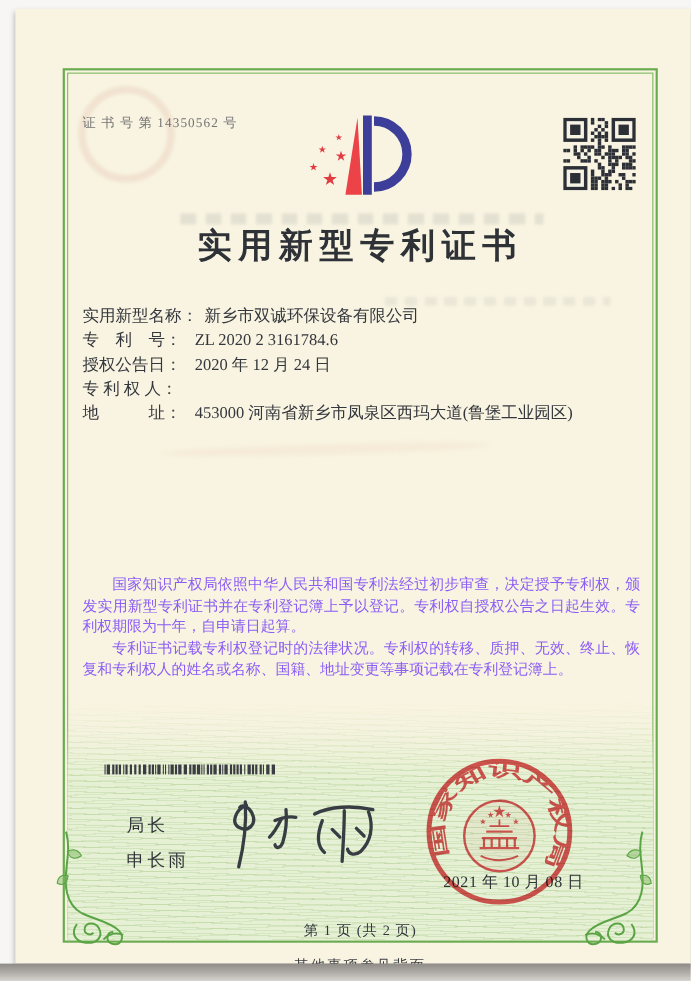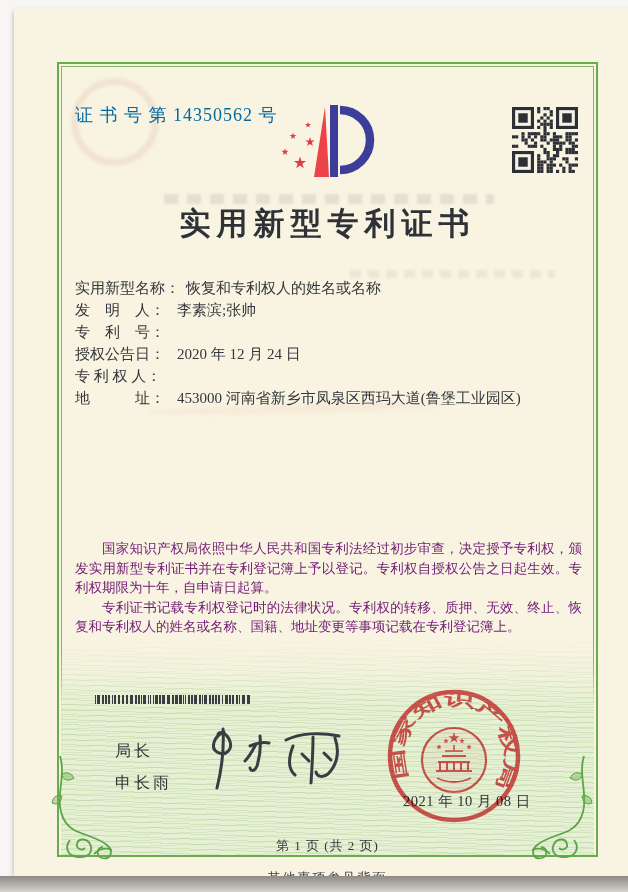--- a/index.html
+++ b/index.html
@@ -25,33 +25,33 @@
   
   .watermark{position:absolute;left:57px;top:70px;width:88px;height:88px;border-radius:50%;
     border:7px solid rgba(214,140,128,.16);filter:blur(1.5px);}
   .smudge{position:absolute;left:132px;top:396px;width:300px;height:9px;border-radius:50%;
     background:rgba(224,150,135,.10);transform:rotate(-1.5deg);filter:blur(2px);}
   .bleed{position:absolute;filter:blur(1.3px);}
   .b1{left:150px;top:186px;width:330px;height:10px;
     background:repeating-linear-gradient(90deg, rgba(85,88,105,.12) 0 14px, transparent 14px 23px);}
   .b2{left:336px;top:262px;width:205px;height:8px;
     background:repeating-linear-gradient(90deg, rgba(85,88,105,.08) 0 11px, transparent 11px 18px);}
-  .cert-no{position:absolute;left:61px;top:95px;font-size:18px;letter-spacing:1px;color:#0369a1;}
+  .cert-no{position:absolute;left:61px;top:95px;font-size:12px;letter-spacing:1px;color:#737373;}
   .logo{position:absolute;left:256px;top:90px;}
   .qr{position:absolute;left:498px;top:99px;}
   .title{position:absolute;left:43px;top:195px;width:541px;text-align:center;
     font-size:31px;font-weight:bold;letter-spacing:6px;color:#2e3237;}
   .fields{position:absolute;left:61px;top:269px;display:flex;flex-direction:column;
     gap:0;font-size:15px;color:#33363c;justify-content:flex-end;}
   .row{display:flex;line-height:22px;white-space:nowrap;}
   .flabel{display:inline-block;min-width:96px;}
   .fvalue{padding-left:6px;}
   .grant2{margin-left:26px;}
-  .body-text{position:absolute;left:61px;top:531px;width:507px;font-size:13.5px;
-    line-height:19.6px;color:#701a75;text-align:justify;}
+  .body-text{position:absolute;left:61px;top:513px;width:507px;font-size:13.5px;
+    line-height:19.6px;color:#8b5cf6;text-align:justify;}
   .body-text p{text-indent:2em;}
   .barcode{position:absolute;left:81px;top:687px;width:162px;height:9px;display:flex;}
   .barcode span{background:#3a3d42;height:100%;}
   .signer{position:absolute;left:101px;top:727px;font-size:16px;color:#2f3338;
     letter-spacing:3px;line-height:32px;}
   .signature{position:absolute;left:182px;top:716px;}
   .seal-date{position:absolute;left:389px;top:784px;font-size:14.5px;color:#2e3136;letter-spacing:.5px;}
   .seal{position:absolute;left:365px;top:673px;mix-blend-mode:multiply;opacity:.93;}
   .page-info{position:absolute;left:43px;top:829px;width:541px;text-align:center;
     font-size:13px;color:#33363c;letter-spacing:1px;}
@@ -229,28 +229,25 @@
         <rect x="0.00" y="44.00" width="22.00" height="22.00" fill="#2c3036"></rect>
         <rect x="3.14" y="47.14" width="15.71" height="15.71" fill="#f6f3e4"></rect>
         <rect x="6.29" y="50.29" width="9.43" height="9.43" fill="#2c3036"></rect>
       </svg>
 
     <div class="title">实用新型专利证书</div>
 
     <div class="fields">
       <div class="row">
         <span class="flabel">实用新型名称：</span>
-        <span class="fvalue">恢复和专利权人的姓名或名称</span>
-      </div>
-      <div class="row">
-        <span class="flabel">发　明　人：</span>
-        <span class="fvalue">李素滨;张帅</span>
+        <span class="fvalue">新乡市双诚环保设备有限公司</span>
       </div>
       <div class="row">
         <span class="flabel">专　利　号：</span>
+        <span class="fvalue">ZL 2020 2 3161784.6</span>
       </div>
       <div class="row">
         <span class="flabel">授权公告日：</span>
         <span class="fvalue">2020 年 12 月 24 日</span>
       </div>
       <div class="row">
         <span class="flabel">专 利 权 人：</span>
       </div>
       <div class="row">
         <span class="flabel">地　　　址：</span>

